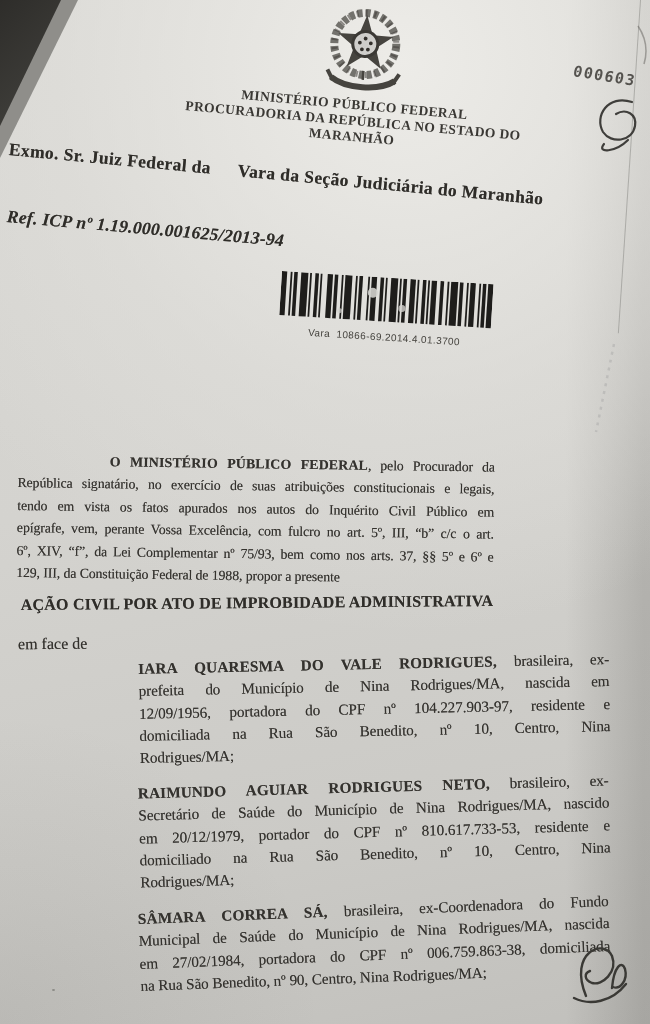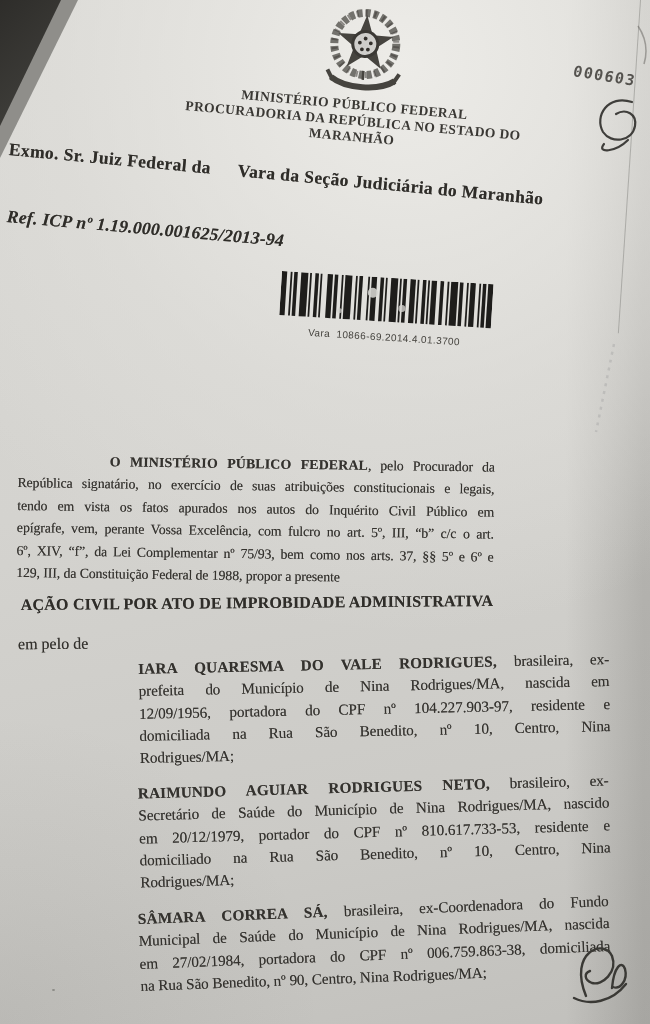--- a/index.html
+++ b/index.html
@@ -157,21 +157,21 @@
       <div class="tline indent"><b>O MINISTÉRIO PÚBLICO FEDERAL</b><span>, pelo Procurador da</span></div>
       <div class="tline">República signatário, no exercício de suas atribuições constitucionais e legais,</div>
       <div class="tline">tendo em vista os fatos apurados nos autos do Inquérito Civil Público em</div>
       <div class="tline">epígrafe, vem, perante Vossa Excelência, com fulcro no art. 5º, III, “b” c/c o art.</div>
       <div class="tline">6º, XIV, “f”, da Lei Complementar nº 75/93, bem como nos arts. 37, §§ 5º e 6º e</div>
       <div class="tline last">129, III, da Constituição Federal de 1988, propor a presente</div>
     </div>
 
   <div class="abs heading soft">AÇÃO CIVIL POR ATO DE IMPROBIDADE ADMINISTRATIVA</div>
 
-  <div class="abs emface soft">em pelo de</div>
+  <div class="abs emface soft">em face de</div>
 
   <div class="abs para defendant d1 soft">
       <div class="tline"><b>IARA QUARESMA DO VALE RODRIGUES,</b><span> brasileira, ex-</span></div>
       <div class="tline">prefeita do Município de Nina Rodrigues/MA, nascida em</div>
       <div class="tline">12/09/1956, portadora do CPF nº 104.227.903-97, residente e</div>
       <div class="tline">domiciliada na Rua São Benedito, nº 10, Centro, Nina</div>
       <div class="tline last">Rodrigues/MA;</div>
     </div>
   <div class="abs para defendant d2 soft">
       <div class="tline"><b>RAIMUNDO AGUIAR RODRIGUES NETO,</b><span> brasileiro, ex-</span></div>

